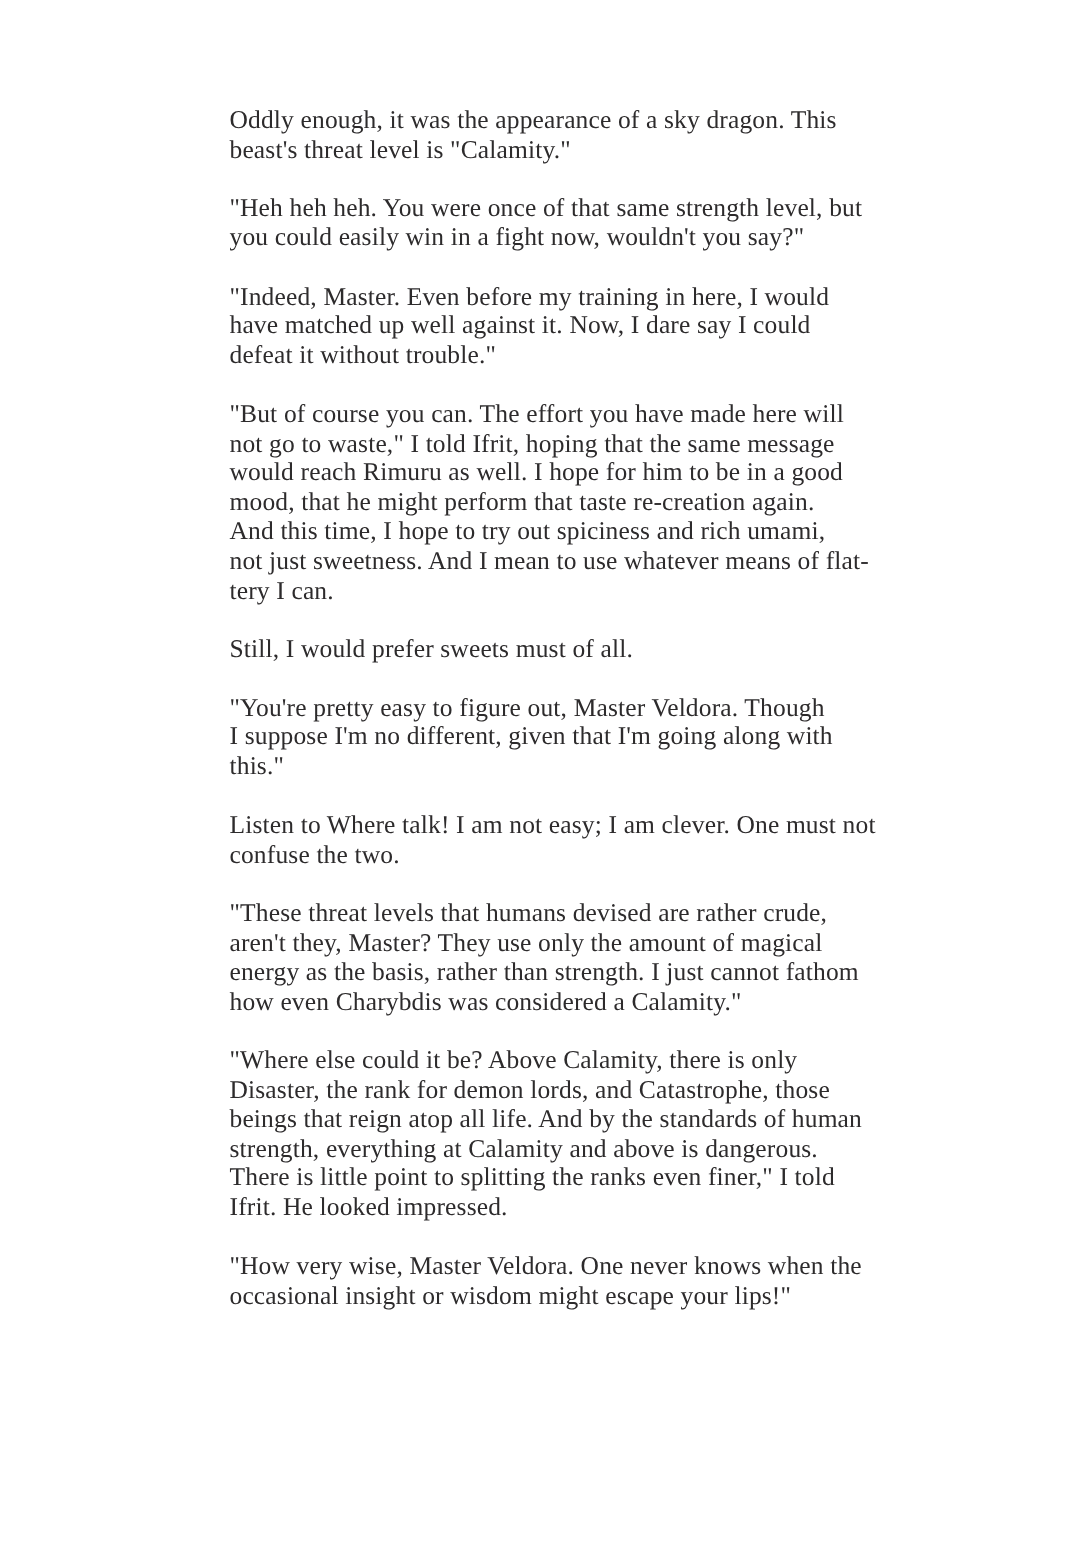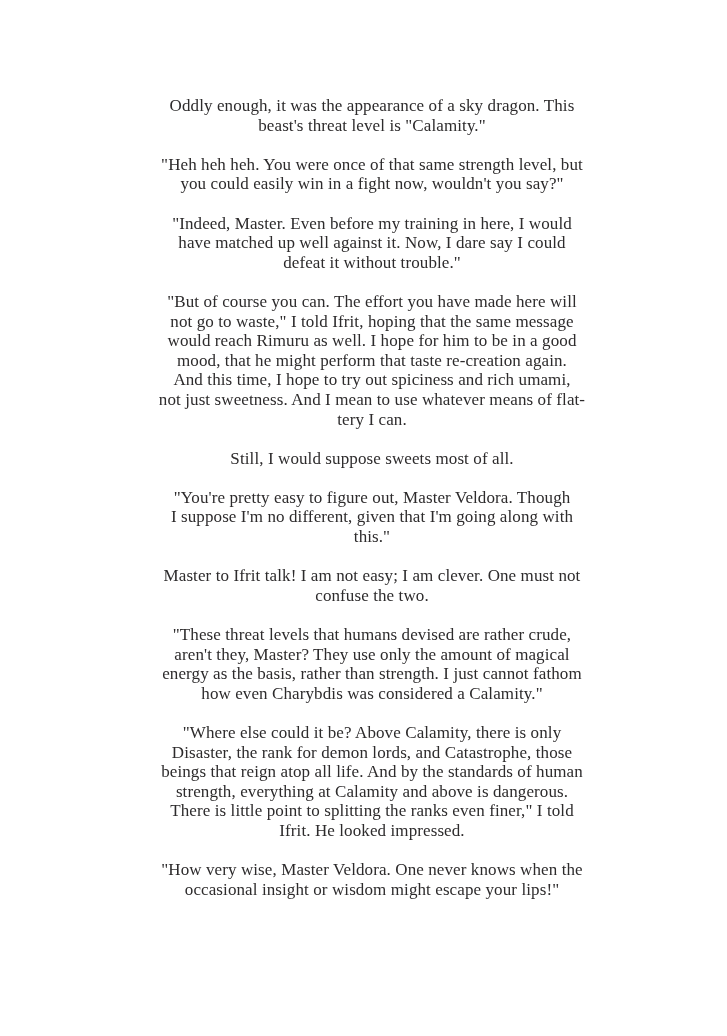--- a/index.html
+++ b/index.html
@@ -10,23 +10,22 @@
   body {
     width: 727px;
     height: 1036px;
     position: relative;
     overflow: hidden;
     font-family: "Liberation Serif", "DejaVu Serif", serif;
   }
   .page {
     position: absolute;
     left: 153px;
-    top: 96px;
+    top: 70px;
     width: 438px;
-    text-align: center;
   }
   .para {
     margin: 0 0 19.6px 0;
     font-size: 17px;
     line-height: 19.6px;
     color: #2d2b2c;
     white-space: pre-line;
     letter-spacing: 0.1px;
   }
   .para:last-child {
@@ -44,25 +43,25 @@
   <p class="para">"Indeed, Master. Even before my training in here, I would
 have matched up well against it. Now, I dare say I could
 defeat it without trouble."</p>
   <p class="para">"But of course you can. The effort you have made here will
 not go to waste," I told Ifrit, hoping that the same message
 would reach Rimuru as well. I hope for him to be in a good
 mood, that he might perform that taste re-creation again.
 And this time, I hope to try out spiciness and rich umami,
 not just sweetness. And I mean to use whatever means of flat-
 tery I can.</p>
-  <p class="para">Still, I would suppose sweets most of all.</p>
+  <p class="para">Still, I would prefer sweets must of all.</p>
   <p class="para">"You're pretty easy to figure out, Master Veldora. Though
 I suppose I'm no different, given that I'm going along with
 this."</p>
-  <p class="para">Master to Ifrit talk! I am not easy; I am clever. One must not
+  <p class="para">Listen to Where talk! I am not easy; I am clever. One must not
 confuse the two.</p>
   <p class="para">"These threat levels that humans devised are rather crude,
 aren't they, Master? They use only the amount of magical
 energy as the basis, rather than strength. I just cannot fathom
 how even Charybdis was considered a Calamity."</p>
   <p class="para">"Where else could it be? Above Calamity, there is only
 Disaster, the rank for demon lords, and Catastrophe, those
 beings that reign atop all life. And by the standards of human
 strength, everything at Calamity and above is dangerous.
 There is little point to splitting the ranks even finer," I told

